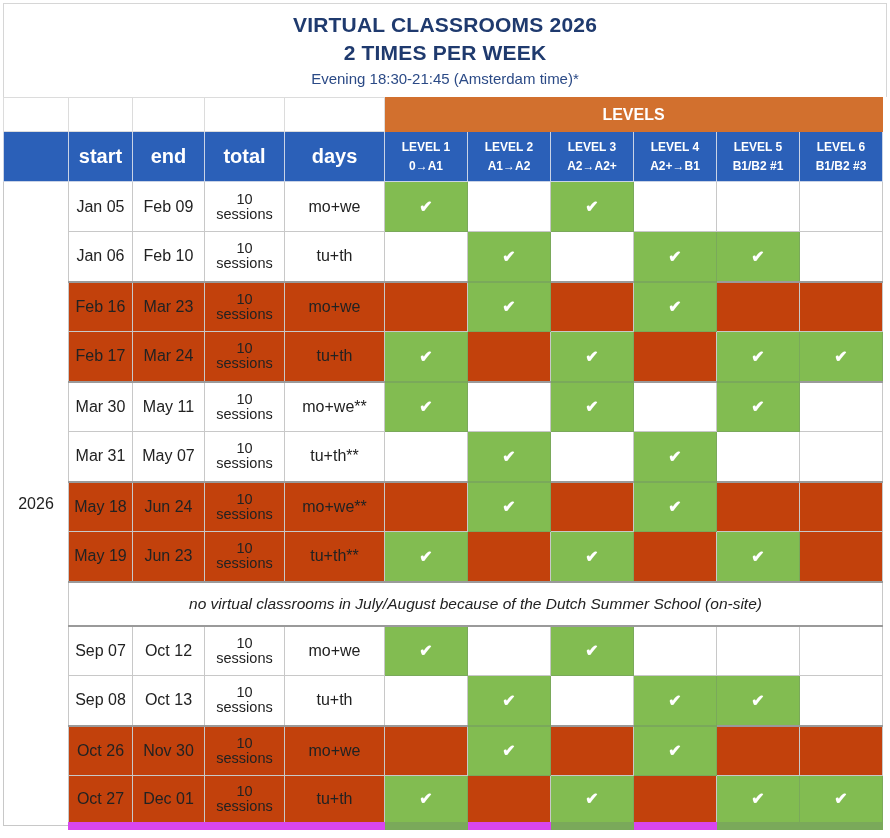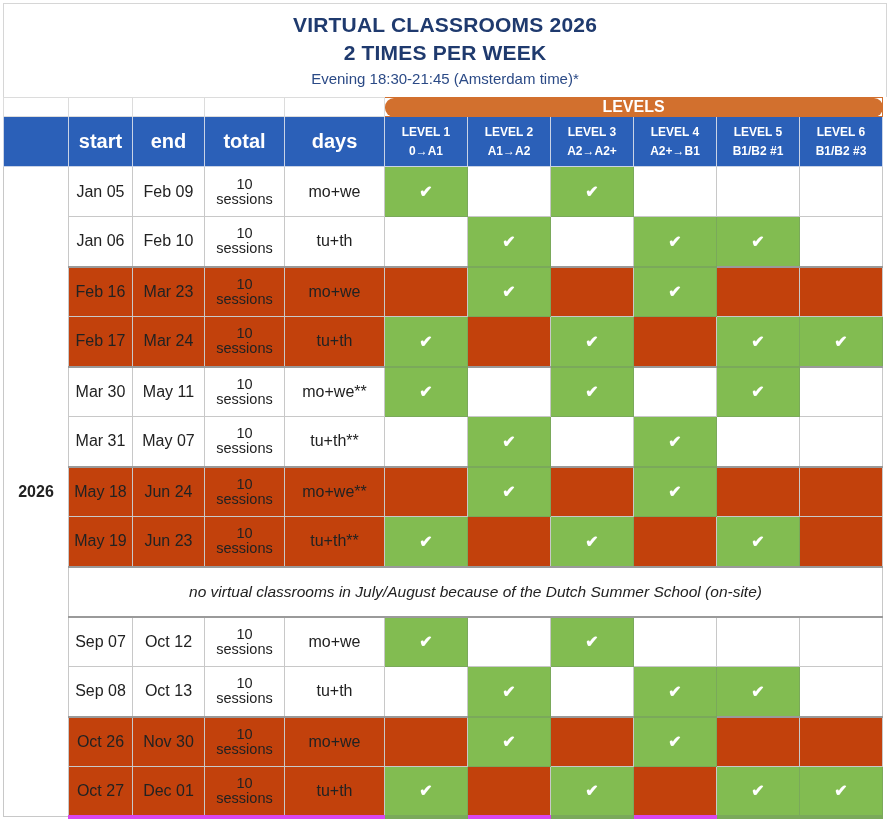--- a/index.html
+++ b/index.html
@@ -5,34 +5,34 @@
   html, body { margin:0; padding:0; background:#ffffff; }
   body { width:890px; height:838px; font-family:"Liberation Sans", sans-serif; position:relative; overflow:hidden; }
   .titlebox { position:absolute; left:3px; top:3px; width:884px; height:94px; border:1px solid #d6d6d6; border-bottom:none; box-sizing:border-box; text-align:center; }
   .title1 { color:#1f3a6e; font-weight:bold; font-size:21px; margin-top:9px; letter-spacing:0.2px; }
   .title2 { color:#1f3a6e; font-weight:bold; font-size:21px; margin-top:4px; letter-spacing:0.2px; }
   .subtitle { color:#2b4a86; font-size:15px; margin-top:5px; }
   table.sched { position:absolute; left:3px; top:97px; border-collapse:collapse; table-layout:fixed; }
   table.sched td { border:1px solid #c8c8c8; padding:0; text-align:center; vertical-align:middle; font-size:16px; color:#222; box-sizing:border-box; }
   .c0{width:65px}.c1{width:64px}.c2{width:72px}.c3{width:80px}.c4{width:100px}
   .cl{width:83px}
-  tr.levelrow td { height:19px; background:#fff; border-color:#dcdcdc;border-radius:9px; }
+  tr.levelrow td { height:34px; background:#fff; border-color:#dcdcdc; }
   td.levels { background:#d2702e !important; color:#fff !important; font-weight:bold; font-size:14px; border-color:#d2702e !important; }
   tr.hdr td { height:50px; background:#2b60b8; color:#fff; font-weight:bold; border-color:#c9d3e6; }
   tr.hdr td.h1 { font-size:20px; }
   tr.hdr td.lv { font-size:12px; line-height:19px; }
   tr.data td { height:50px; }
   tr.data.gray td.g { background:#c2410c; }
   tr.data.white td.g { background:#ffffff; }
   tr.data td.sess { font-size:14.5px; line-height:15px; }
   td.chk { background:#82bc51 !important; color:#fff !important; font-size:22px; font-weight:bold; border-color:#7aa95a !important; }
   tr.sep td.g, tr.sep td.chk, tr.sep td.lvc { border-top:2px solid #9a9a9a; }
-  td.year { font-weight:bold; background:#fff; font-size:16px; border-color:#c8c8c8; }
-  tr.note td.notecell { height:50px; font-style:italic; font-size:15.5px; background:#fff; border-top:2px solid #9a9a9a; border-bottom:2px solid #9a9a9a; }
-  tr.last td.g, tr.last td.chk, tr.last td.lvc { border-bottom:4px solid #d946ef; }
+  td.year { font-weight:normal; background:#fff; font-size:16px; border-color:#c8c8c8; }
+  tr.note td.notecell { height:44px; font-style:italic; font-size:15.5px; background:#fff; border-top:2px solid #9a9a9a; border-bottom:2px solid #9a9a9a; }
+  tr.last td.g, tr.last td.chk, tr.last td.lvc { border-bottom:8px solid #d946ef; }
 </style>
 </head>
 <body>
 
 <div class="titlebox">
   <div class="title1">VIRTUAL CLASSROOMS 2026</div>
   <div class="title2">2 TIMES PER WEEK</div>
   <div class="subtitle">Evening 18:30-21:45 (Amsterdam time)*</div>
 </div>
 

